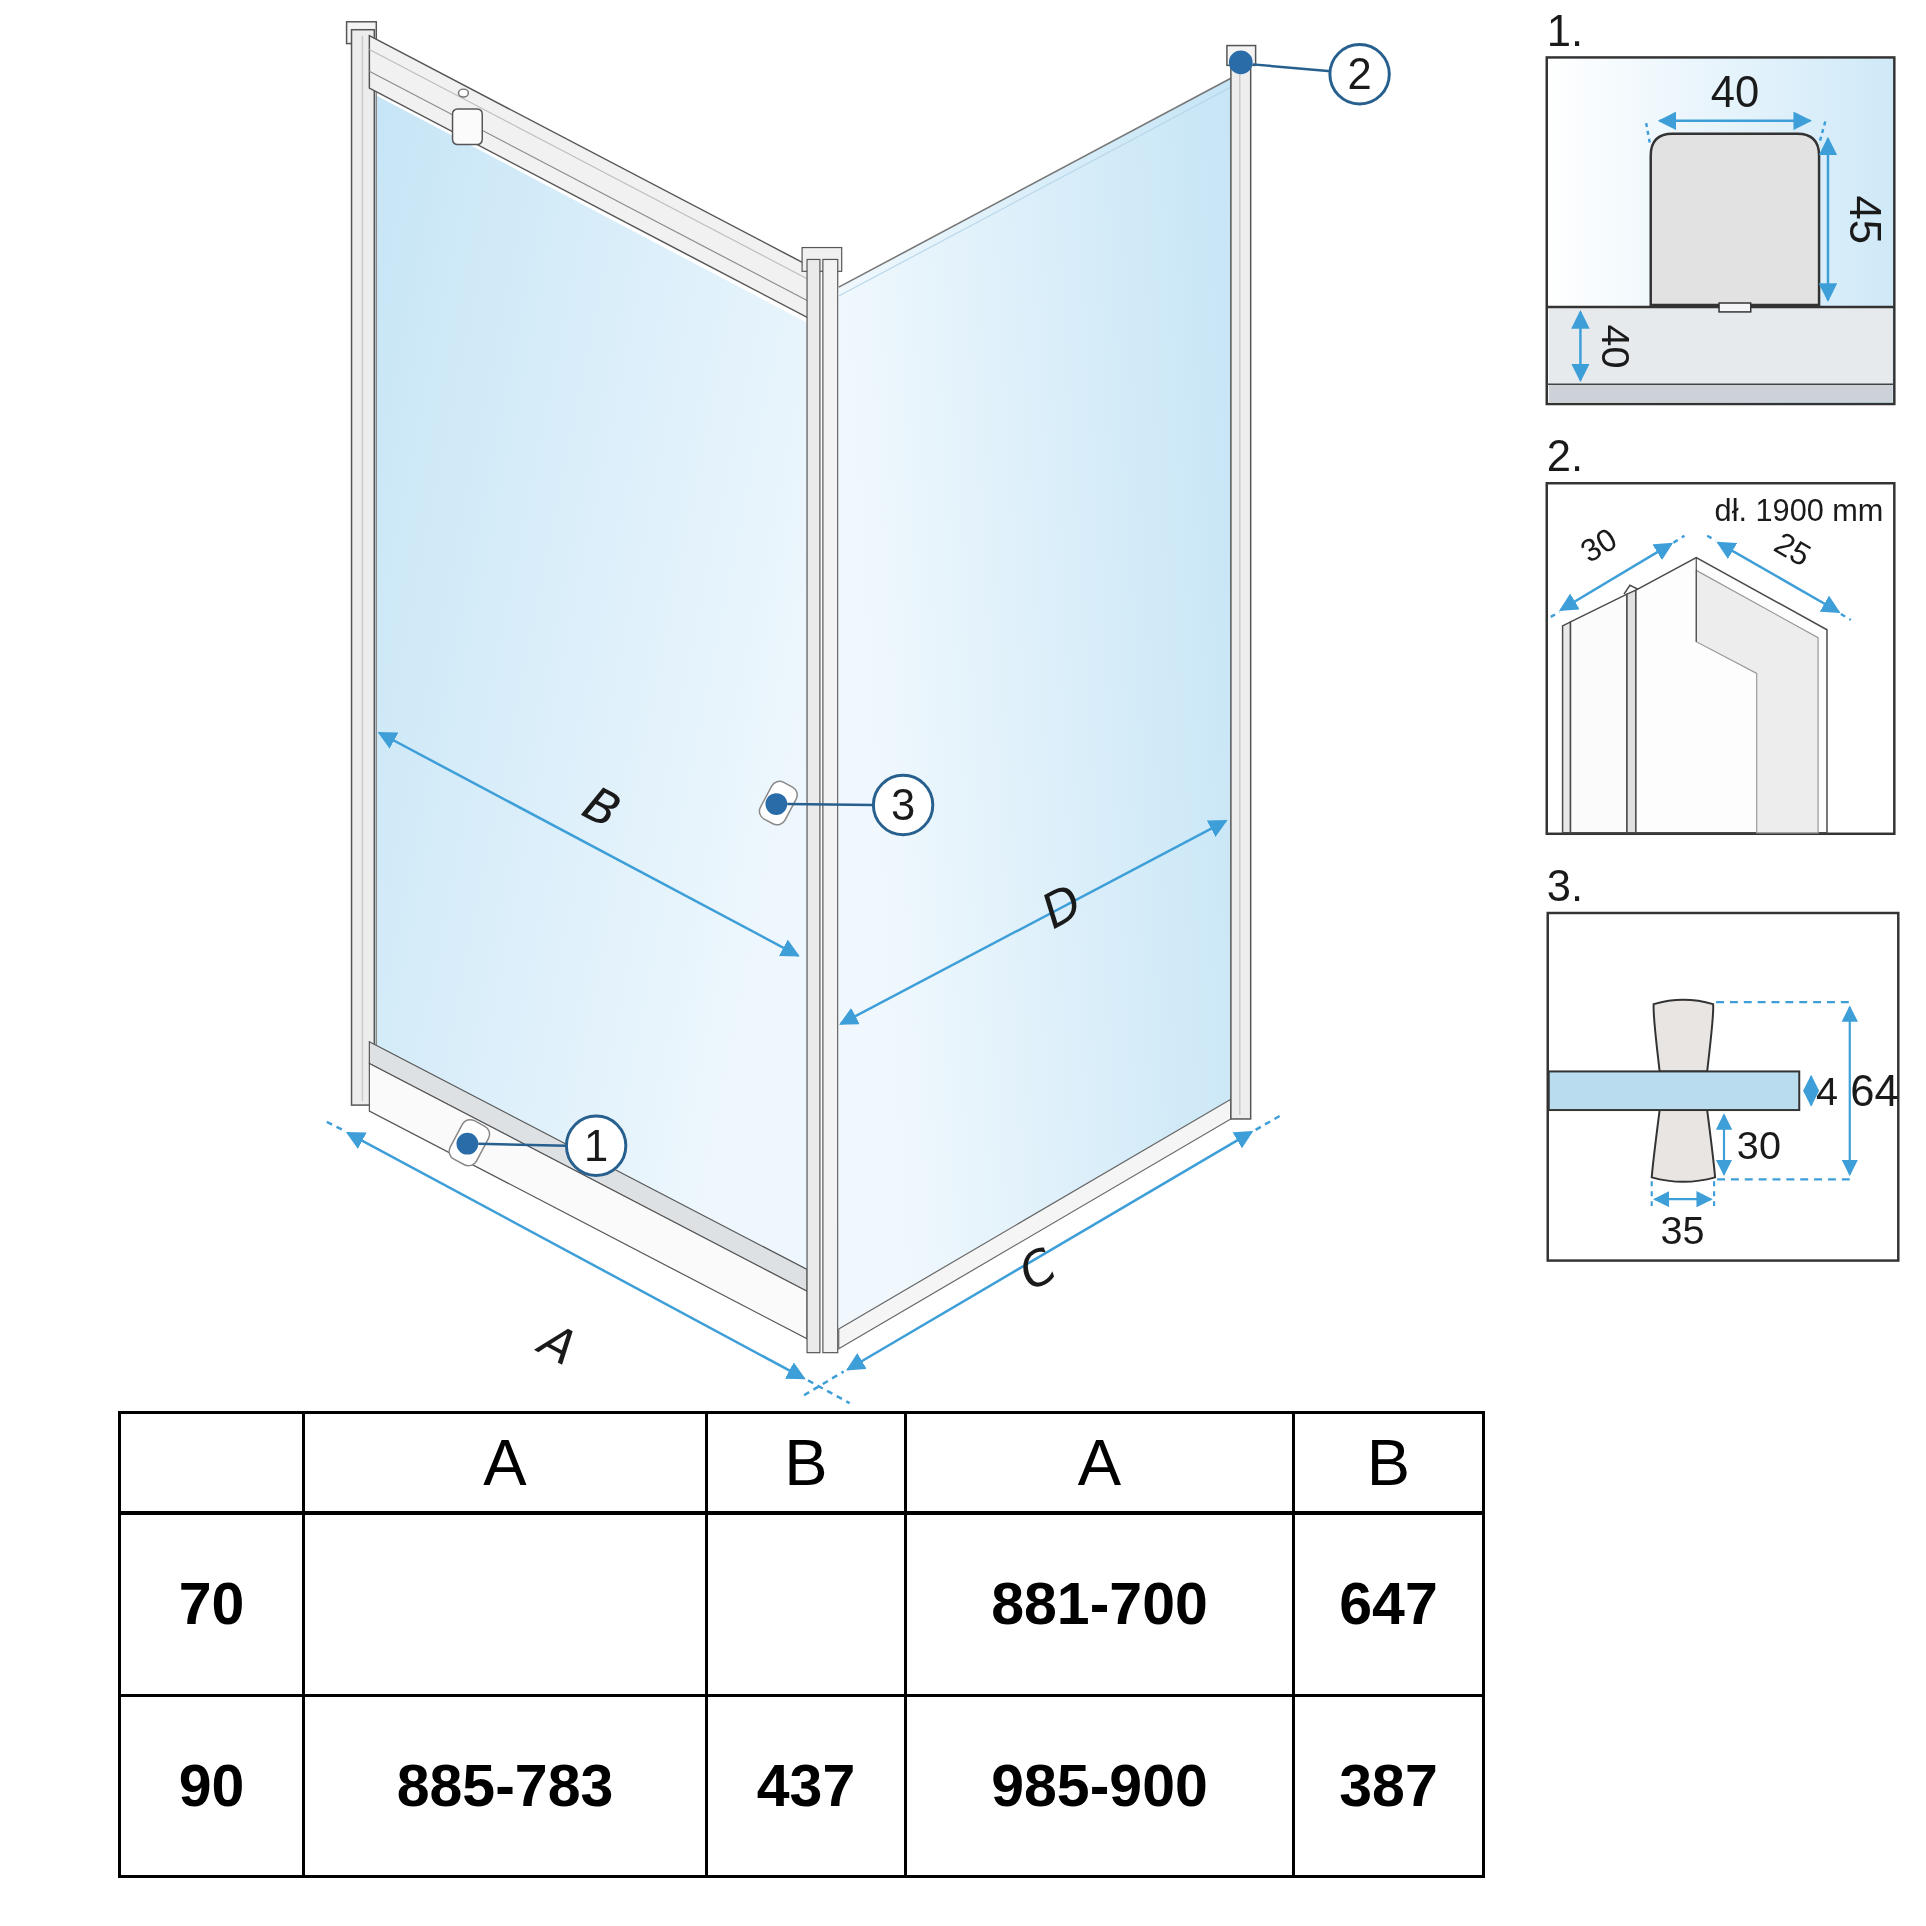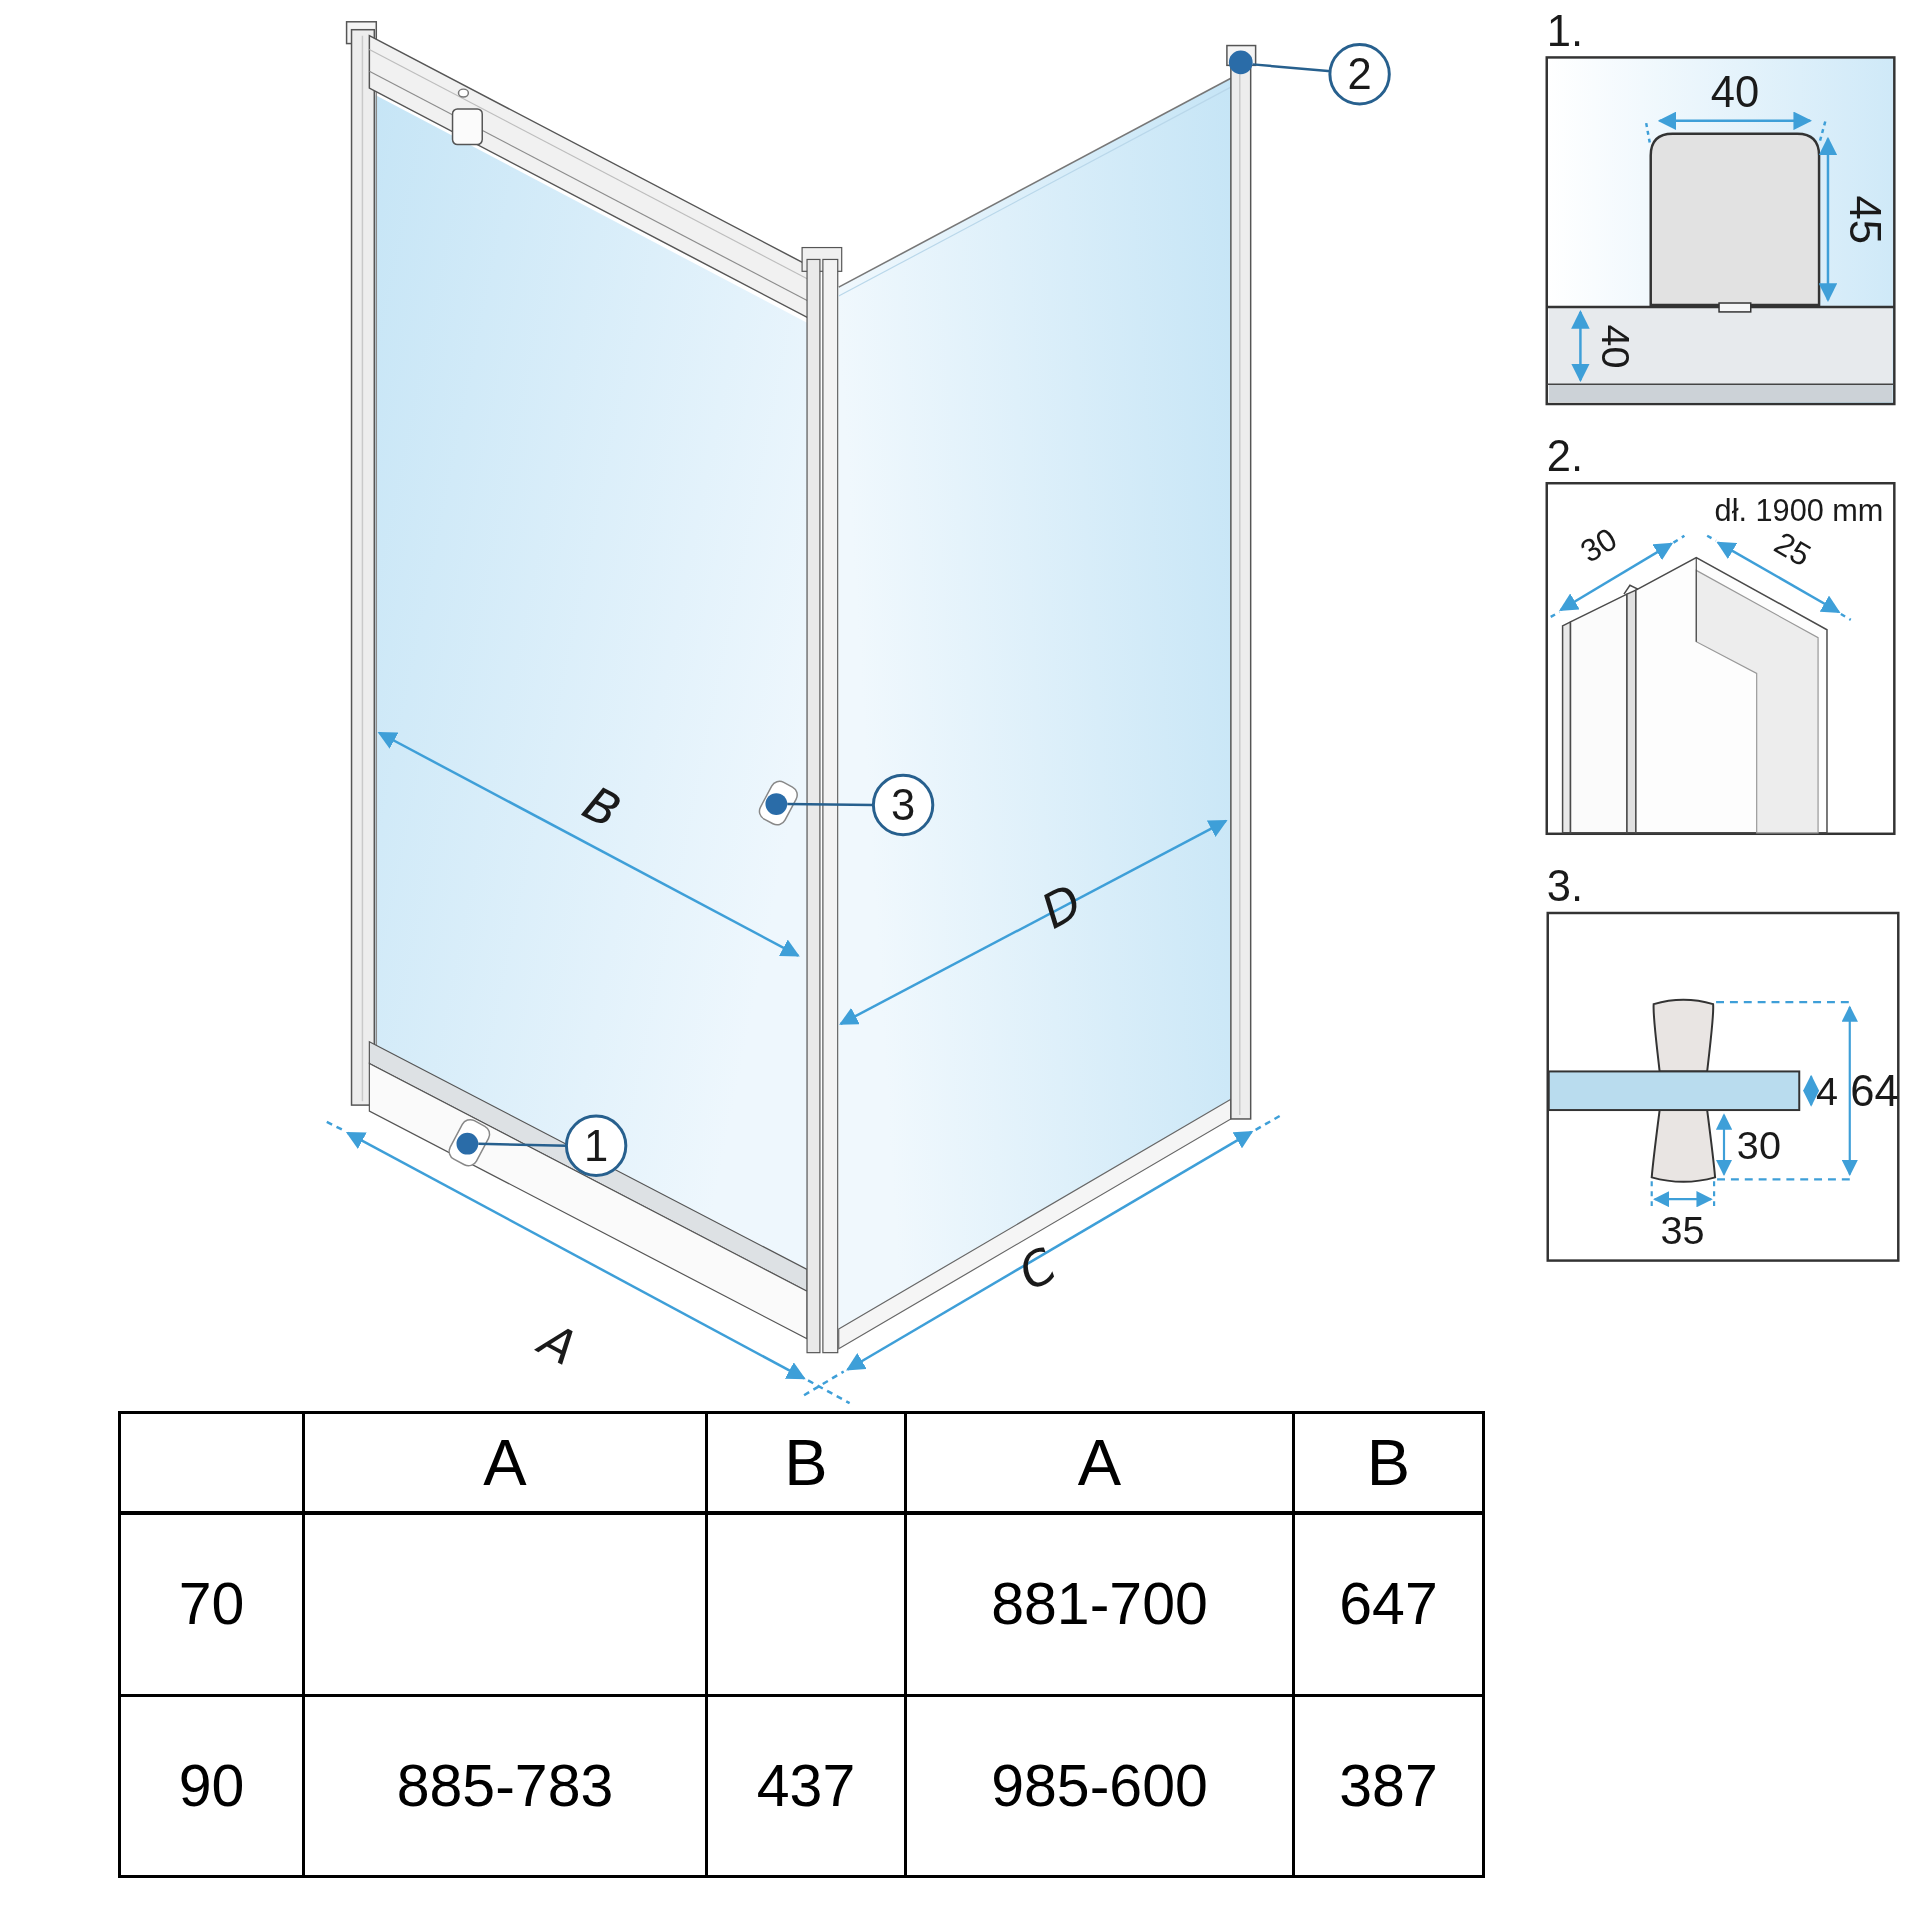--- a/index.html
+++ b/index.html
@@ -17,21 +17,21 @@
   .axis-letter{font-size:48px;font-style:italic;font-family:"DejaVu Sans",sans-serif;}
   .callout-num{font-size:44px;}
 
   
   table.size-table{position:absolute;left:118px;top:1411px;width:1364px;height:467px;
     border-collapse:collapse;table-layout:fixed;background:#fff;}
   table.size-table th,table.size-table td{
     border:3px solid #000;text-align:center;vertical-align:middle;
     font-weight:400;color:#000;overflow:hidden;white-space:nowrap;}
   table.size-table th{height:95px;font-size:65px;border-bottom:4px solid #000;}
-  table.size-table td{height:93px;font-size:59px;}
+  table.size-table td{height:93px;font-size:59px;font-weight:bold;}
 </style>
 </head>
 <body>
 
 <div class="stage">
 
 <svg width="1927" height="1927" viewBox="0 0 1946 1946">
   <defs>
     <marker id="ah" viewBox="0 0 10 10" refX="9" refY="5" markerWidth="7.5" markerHeight="7.5" orient="auto-start-reverse">
       <path d="M0,0 L10,5 L0,10 z" fill="#3E9FD8"></path>
@@ -229,19 +229,19 @@
         <td>70</td>
         <td></td>
         <td></td>
         <td>881-700</td>
         <td>647</td>
       </tr>
       <tr>
         <td>90</td>
         <td>885-783</td>
         <td>437</td>
-        <td>985-600</td>
+        <td>985-900</td>
         <td>387</td>
       </tr>
     </tbody>
   </table>
 </div>
 
 
 </body></html>

